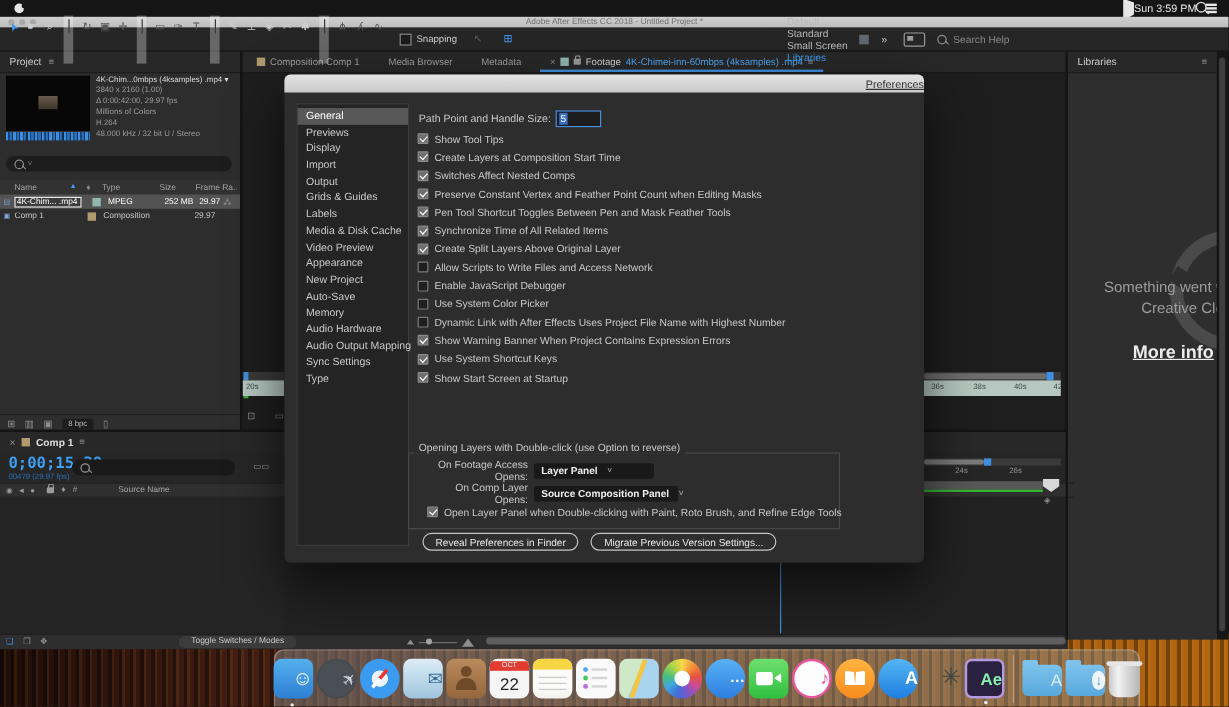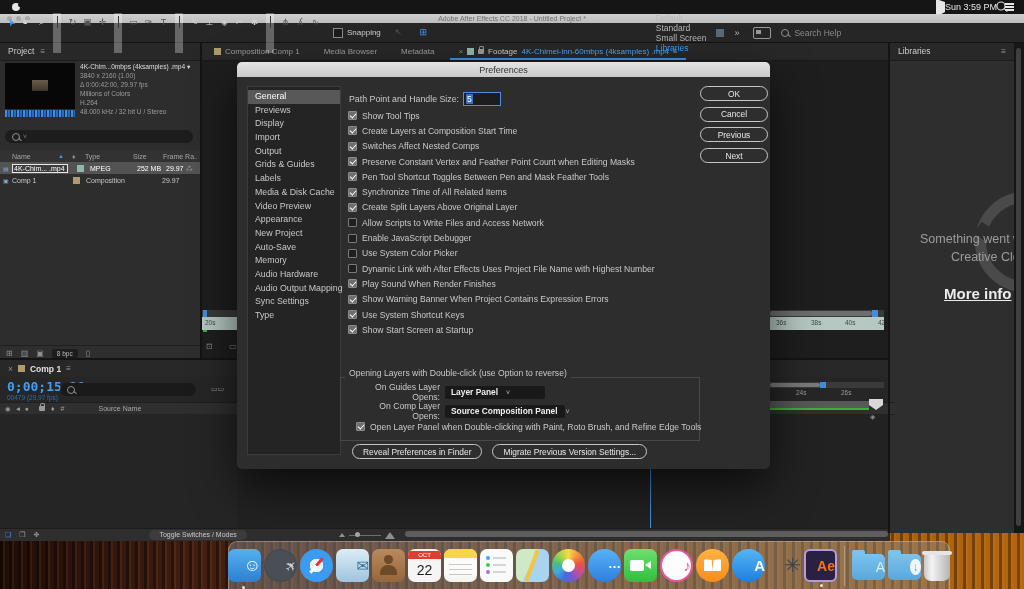--- a/index.html
+++ b/index.html
@@ -152,21 +152,21 @@
   #tl-mini .ruler2 span{position:absolute;top:0;}
   #tl-mini .bar{position:absolute;left:0;top:19px;width:99px;height:7px;background:#585858;}
   #tl-mini .wmark{position:absolute;left:99px;top:17px;width:14px;height:11px;background:#d8d8d8;
     clip-path:polygon(0 0,100% 0,100% 55%,50% 100%,0 55%);}
   #tl-mini .green{position:absolute;left:0;top:26px;width:99px;height:2px;background:#37b337;}
   #tl-mini .mic{position:absolute;left:100px;top:31px;color:#8f8f8f;font-size:7px;}
   
   #prefs{left:237px;top:62px;width:533px;height:407px;background:#2d2d2d;border-radius:5px;
     box-shadow:0 18px 45px rgba(0,0,0,.65);z-index:5;}
   #prefs-titlebar{height:15px;background:linear-gradient(#e4e4e4,#c9c9c9);border-radius:5px 5px 0 0;
-    display:flex;align-items:center;justify-content:center;font-size:9px;color:#333;}
+    display:flex;align-items:center;justify-content:flex-end;font-size:9px;color:#333;text-decoration:underline;}
   #prefs-sidebar{position:absolute;left:10px;top:24px;width:94px;height:369px;background:#242424;border:1px solid #3c3c3c;box-sizing:border-box;padding-top:3px;}
   .ps-item{height:13.7px;line-height:13.7px;padding-left:7px;font-size:8.8px;color:#c9c9c9;white-space:nowrap;}
   .ps-item.selected{background:#585858;color:#fff;}
   #pp-row{position:absolute;left:112px;top:30px;display:flex;align-items:center;font-size:8.8px;color:#c9c9c9;}
   #pp-input{margin-left:4px;width:34px;height:12px;background:#1d1d1d;border:1px solid #4a90e2;display:flex;align-items:center;padding-left:2px;}
   #pp-input span{background:#3a6fc4;color:#fff;font-size:8.5px;padding:0 1px;}
   #prefs-checks{position:absolute;left:111px;top:46px;width:360px;}
   .cbrow{height:15.3px;display:flex;align-items:center;gap:5px;font-size:8.6px;color:#c9c9c9;white-space:nowrap;}
   .cb{width:9px;height:9px;border:1px solid #7a7a7a;background:#1f1f1f;border-radius:1px;position:relative;flex:none;box-sizing:border-box;}
   .cb.checked{background:#6e6e6e;border-color:#8a8a8a;}
@@ -224,21 +224,21 @@
   .itunes{background:#fdfdfd;border-radius:50%;border:2px solid #e8559d;box-sizing:border-box;}
   .itunes .glyph{color:#e8559d;font-size:15px;}
   .ibooks{background:linear-gradient(#ffb340,#f78c1e);border-radius:50%;}
   .ibooks::after{content:"";position:absolute;left:8px;top:10px;width:17px;height:12px;background:#fff;border-radius:2px 2px 1px 1px;
     clip-path:polygon(0 0,45% 8%,50% 100%,55% 8%,100% 0,100% 100%,0 100%);}
   .appstore{background:linear-gradient(#55b5f5,#1d7fe0);border-radius:50%;}
   .appstore .glyph{font-size:15px;font-weight:bold;}
   .sysprefs{background:radial-gradient(circle,#e8e8e8 35%,#9a9d a1 36%,#6f7478);border-radius:50%;}
   .sysprefs .glyph{color:#3f4347;font-size:20px;line-height:33px;}
   .ae{background:#2a2040;border:2px solid #b59ae0;box-sizing:border-box;border-radius:6px;}
-  .ae .glyph{color:#f97316;font-size:14px;font-weight:bold;}
+  .ae .glyph{color:#86efac;font-size:14px;font-weight:bold;}
   .sep{width:1px;height:40px;background:rgba(255,255,255,.3);border-radius:0;margin:0 4px;}
   .folder,.folderdl{background:linear-gradient(#7cc2ec,#58a8dd);border-radius:3px 5px 5px 5px;margin-top:3px;height:26px;}
   .folder::before,.folderdl::before{content:"";position:absolute;left:0;top:-4px;width:13px;height:5px;background:#7cc2ec;border-radius:2px 2px 0 0;}
   .folder .glyph{color:rgba(255,255,255,.75);font-size:14px;}
   .folderdl .glyph{color:#58a8dd;background:#eef6fc;border-radius:50%;width:16px;height:16px;line-height:16px;text-align:center;font-size:12px;}
   .trash{background:linear-gradient(90deg,#c9c9c9,#f2f2f2 30%,#b5b5b5);border-radius:4px 4px 7px 7px;margin-top:3px;height:28px;width:26px;}
   .trash::before{content:"";position:absolute;left:-2px;top:-2px;width:30px;height:4px;background:#e5e5e5;border-radius:2px;}
   .glyph{pointer-events:none;}
 </style>
 </head>
@@ -564,62 +564,51 @@
         <div class="cbrow">
           <span class="cb"></span>
           <span>Use System Color Picker</span>
         </div>
         <div class="cbrow">
           <span class="cb"></span>
           <span>Dynamic Link with After Effects Uses Project File Name with Highest Number</span>
         </div>
         <div class="cbrow">
           <span class="cb checked"></span>
-          <span>Play Sound When Render Finishes</span>
-        </div>
-        <div class="cbrow">
-          <span class="cb checked"></span>
           <span>Show Warning Banner When Project Contains Expression Errors</span>
         </div>
         <div class="cbrow">
           <span class="cb checked"></span>
           <span>Use System Shortcut Keys</span>
         </div>
         <div class="cbrow">
           <span class="cb checked"></span>
           <span>Show Start Screen at Startup</span>
         </div>
       </div>
     <div id="grp-box"></div>
     <div id="grp-title">Opening Layers with Double-click (use Option to reverse)</div>
     <div class="grp-row" style="left:116px;top:320px;">
-      <span style="width:87px;text-align:right;">On Guides Layer Opens:</span>
+      <span style="width:87px;text-align:right;">On Footage Access Opens:</span>
       <span class="dropdown" style="width:88px;justify-content:flex-start;">
         <span>Layer Panel</span>
           <span class="chev">˅</span>
       </span>
     </div>
     <div class="grp-row" style="left:116px;top:339px;">
       <span style="width:87px;text-align:right;">On Comp Layer Opens:</span>
       <span class="dropdown" style="width:108px;justify-content:space-between;">
         <span>Source Composition Panel</span>
           <span class="chev">˅</span>
       </span>
     </div>
     <div class="cbrow grp-row" id="grp-cb">
       <span class="cb checked"></span>
       <span>Open Layer Panel when Double-clicking with Paint, Roto Brush, and Refine Edge Tools</span>
     </div>
-    <div id="prefs-actions">
-
-    <div class="pill-btn">OK</div>
-        <div class="pill-btn">Cancel</div>
-        <div class="pill-btn">Previous</div>
-        <div class="pill-btn">Next</div>
-      </div>
     <div id="prefs-footer">
 
     <div class="pill-btn">Reveal Preferences in Finder</div>
         <div class="pill-btn">Migrate Previous Version Settings...</div>
       </div>
   </div>
 
   <div id="dock" class="abs">
 
   <div class="dock-item dock-active finder">

